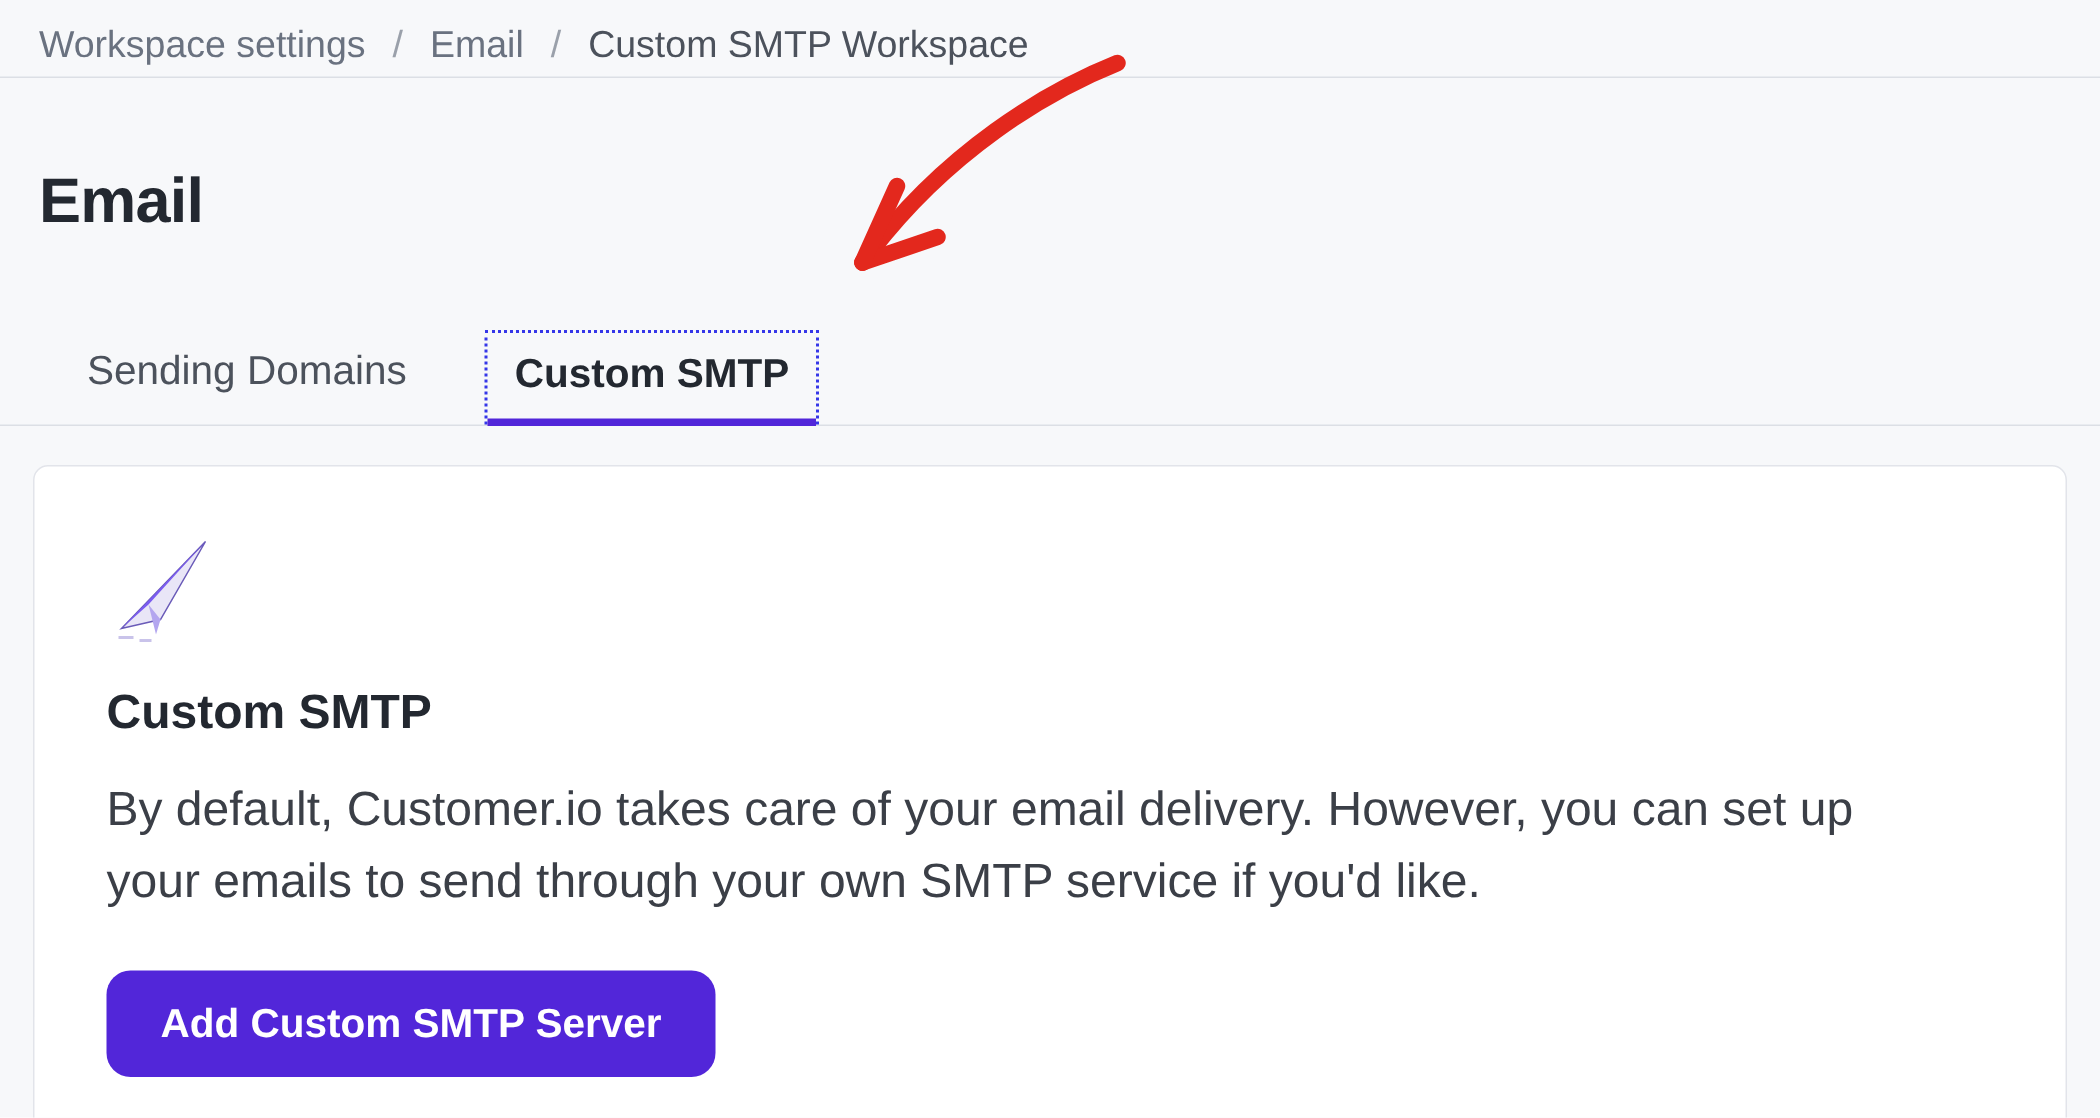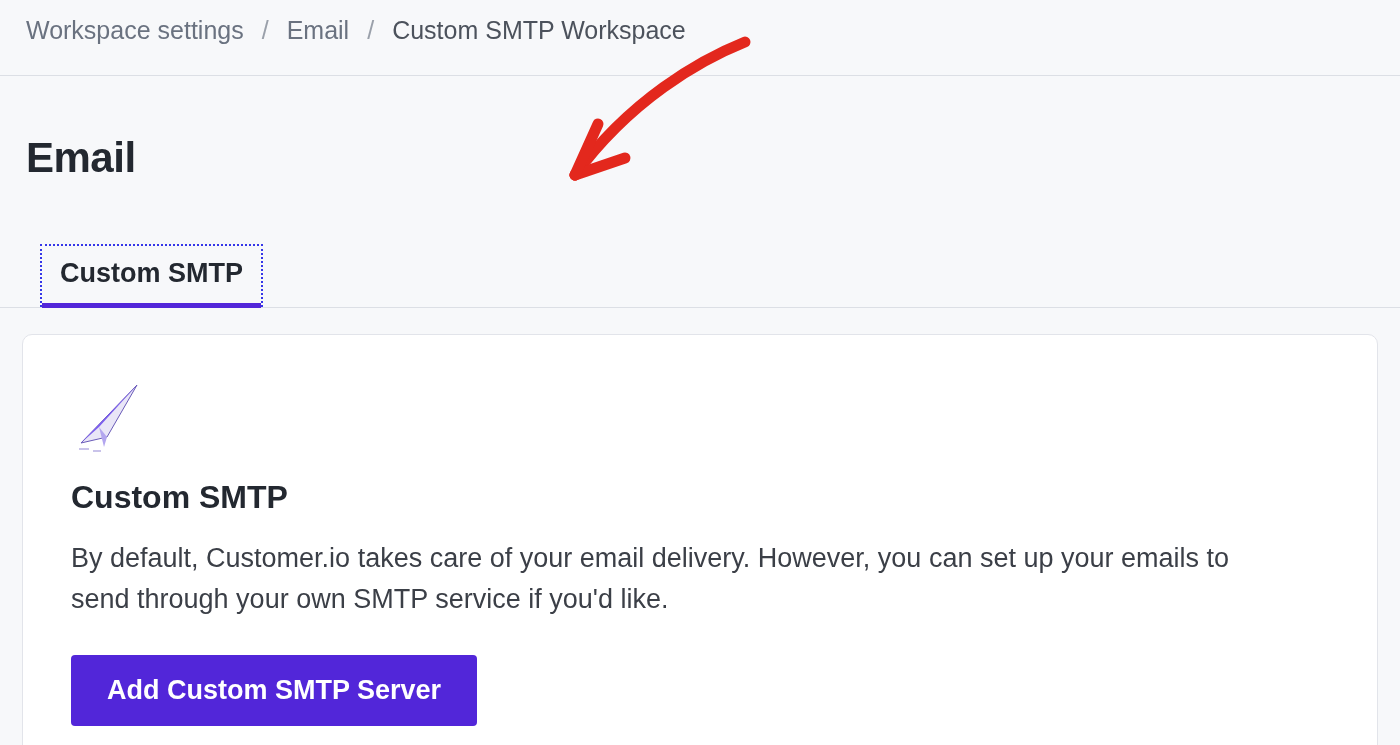--- a/index.html
+++ b/index.html
@@ -23,21 +23,21 @@
     color:var(--ink);
     position:relative;
     overflow:hidden;
   }
 
   
   .breadcrumb{
     display:flex;
     align-items:center;
     gap:18px;
-    padding:16px 26px 30px 26px;
+    padding:16px 26px 6px 26px;
     font-size:25px;
     border-bottom:1px solid var(--hairline);
   }
   .breadcrumb a.crumb{
     color:var(--ink-light);
     text-decoration:none;
     cursor:pointer;
   }
   .breadcrumb .sep{color:var(--slash);}
   .breadcrumb .crumb-current{color:var(--ink-muted);font-weight:500;}
@@ -91,34 +91,34 @@
     border-radius:10px;
     padding:42px 48px 46px 48px;
   }
   .card-icon{margin-bottom:20px;}
   .card-title{
     font-size:32px;
     font-weight:800;
     margin:16px 0 22px 0;
   }
   .card-desc{
-    font-size:27px;
+    font-size:32px;
     line-height:1.5;
     color:#3b3f47;
     margin:0 0 36px 0;
     max-width:1220px;
   }
   .primary-btn{
     display:inline-block;
     background:var(--accent);
     color:#fff;
     font-size:27px;
     font-weight:700;
     border:none;
-    border-radius:4px;
+    border-radius:16px;
     padding:20px 36px;
     cursor:pointer;
     font-family:inherit;
   }
 
   
   .annotation{
     position:absolute;
     pointer-events:none;
   }
@@ -130,20 +130,21 @@
   <a class="crumb">Workspace settings</a>
   <span class="sep">/</span>
   <a class="crumb">Email</a>
   <span class="sep">/</span>
   <span class="crumb-current">Custom SMTP Workspace</span>
 </nav>
 
 <h1 class="page-title">Email</h1>
 
 <div class="tabs">
+  <button class="tab">Sending Domains</button>
   <button class="tab active">Custom SMTP</button>
 </div>
 
 <section class="card">
   <div class="card-icon">
     <svg width="78" height="78" viewBox="0 0 78 78">
       <polygon points="10,66 66,8 36,60" fill="#e9e6f7" stroke="#6a5bb8" stroke-width="1"></polygon>
       <polygon points="10,66 66,8 28,50" fill="#7a5bf0"></polygon>
       <polygon points="28,50 36,60 33,70" fill="#b3a6ef"></polygon>
       <line x1="8" y1="72" x2="18" y2="72" stroke="#c9c3ea" stroke-width="2"></line>

